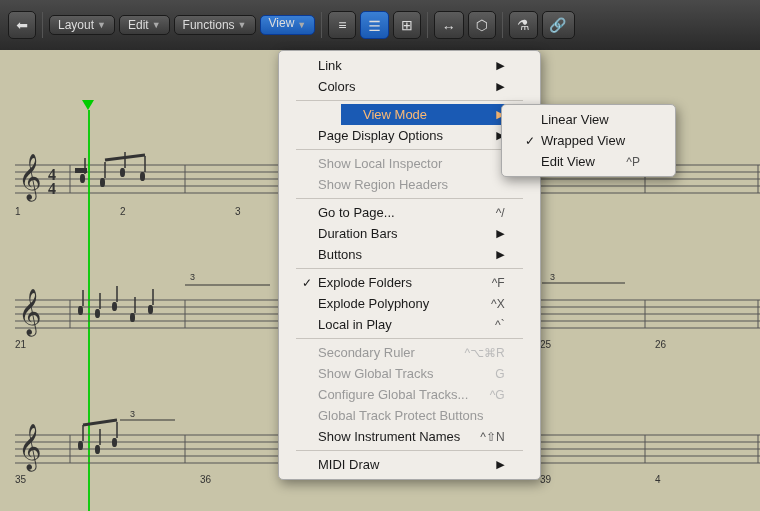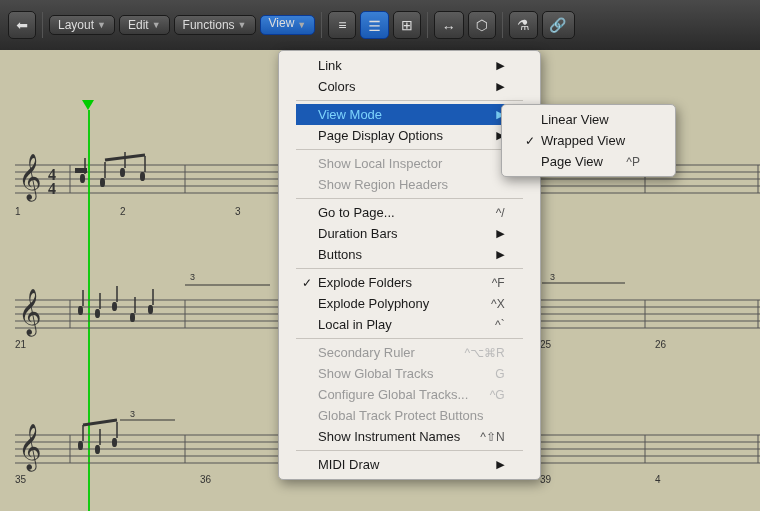--- a/index.html
+++ b/index.html
@@ -99,21 +99,22 @@
       align-items: center;
       padding: 3px 18px 3px 22px;
       font-size: 13px;
       color: #1a1a1a;
       cursor: pointer;
       position: relative;
       white-space: nowrap;
     }
     .menu-item.highlighted {
       background: #1a5ab4;
-      color: #7dd3fc;
+      color: #fdba74;
+      margin-left: 45px;
     }
     .menu-item.disabled {
       color: #999;
       cursor: default;
       text-align: center;
     }
 
     .menu-item .shortcut {
       margin-left: auto;
       padding-left: 20px;
@@ -394,18 +395,18 @@
   </div>
 
   <div class="dropdown-menu" id="submenu-viewmode-options" style="left:501px; top:54px; min-width:175px;">
     <div class="menu-item">
       <span>Linear View</span>
     </div>
     <div class="menu-item menu-item-checked">
       <span>Wrapped View</span>
     </div>
     <div class="menu-item">
-      <span>Page View</span>
+      <span>Edit View</span>
       <span class="shortcut">^P</span>
     </div>
   </div>
 
 </div>
 
 </body></html>

